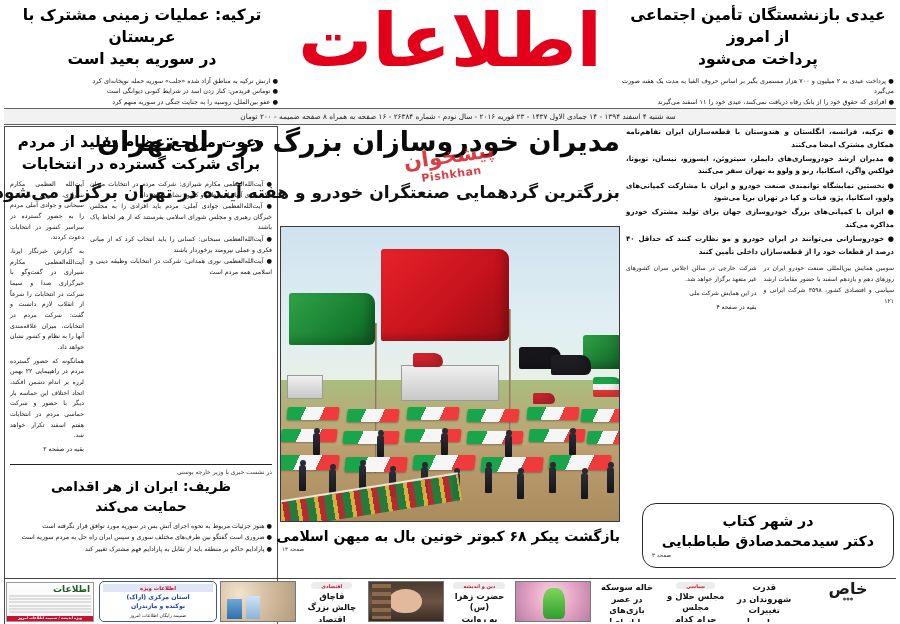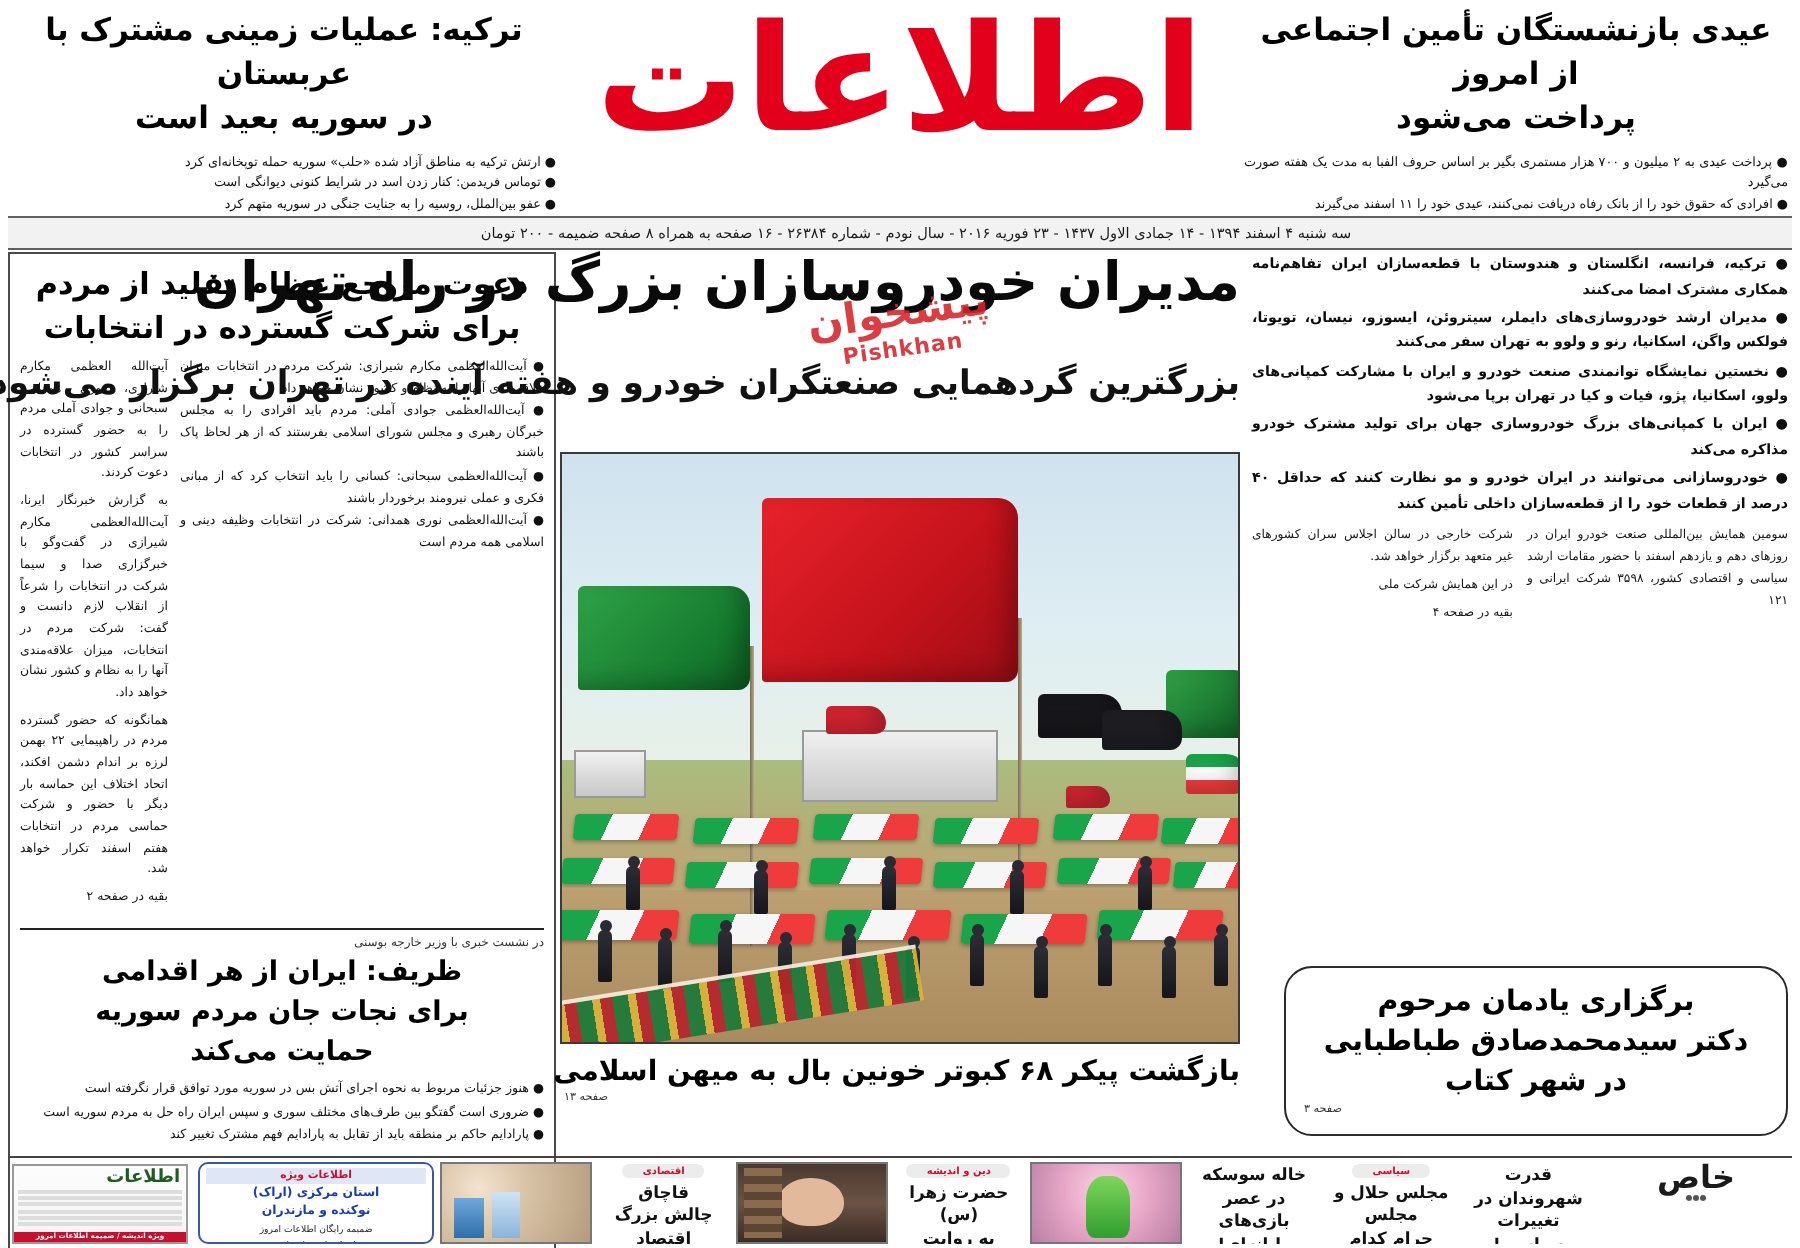--- a/index.html
+++ b/index.html
@@ -590,21 +590,20 @@
 
       <hr class="hr-rule">
 
       <div class="kicker">
         <span>در نشست خبری با وزیر خارجه بوسنی</span>
         <span></span>
       </div>
 
       <div class="sub-head">
         <div>ظریف: ایران از هر اقدامی</div>
-        <div>برای نجات جان مردم سوریه</div>
         <div>حمایت می‌کند</div>
       </div>
 
       <div class="bullets" style="margin-top:4px;">
         <span class="bl">● هنوز جزئیات مربوط به نحوه اجرای آتش بس در سوریه مورد توافق قرار نگرفته است</span>
         <span class="bl">● ضروری است گفتگو بین طرف‌های مختلف سوری و سپس ایران راه حل به مردم سوریه است</span>
         <span class="bl">● پارادایم حاکم بر منطقه باید از تقابل به پارادایم فهم مشترک تغییر کند</span>
 
       </div>
 
@@ -721,23 +720,22 @@
           <p>سومین همایش بین‌المللی صنعت خودرو ایران در روزهای دهم و یازدهم اسفند با حضور مقامات ارشد سیاسی و اقتصادی کشور، ۳۵۹۸ شرکت ایرانی و ۱۲۱</p>
         </div>
         <div class="rc">
           <p>شرکت خارجی در سالن اجلاس سران کشورهای غیر متعهد برگزار خواهد شد.</p>
           <p>در این همایش شرکت ملی</p>
           <p>بقیه در صفحه ۴</p>
         </div>
       </div>
 
       <div class="rounded-box">
-        <div class="rb-line">برگزاری یادمان مرحوم</div>
+        <div class="rb-line">در شهر کتاب</div>
         <div class="rb-line">دکتر سیدمحمدصادق طباطبایی</div>
-        <div class="rb-line">در شهر کتاب</div>
         <span class="rb-ref">صفحه ۳</span>
       </div>
     </div>
   </div>
 
   <div class="bottom-strip">
 
     <div class="bs-cell bs-emblem">
       <div class="emblem-mark">خاص</div>
       <div class="emblem-sub">●●●</div>

